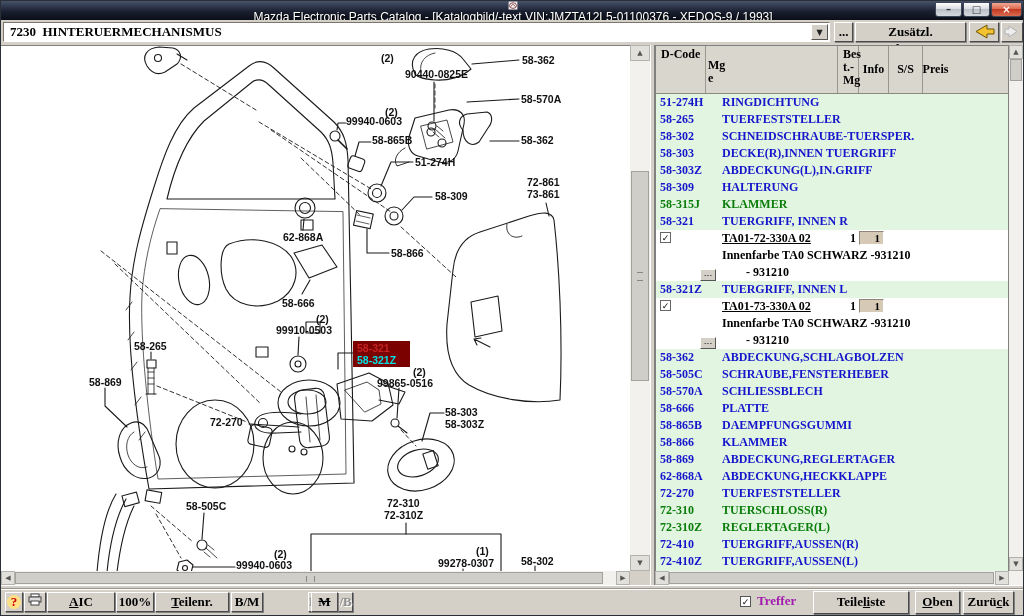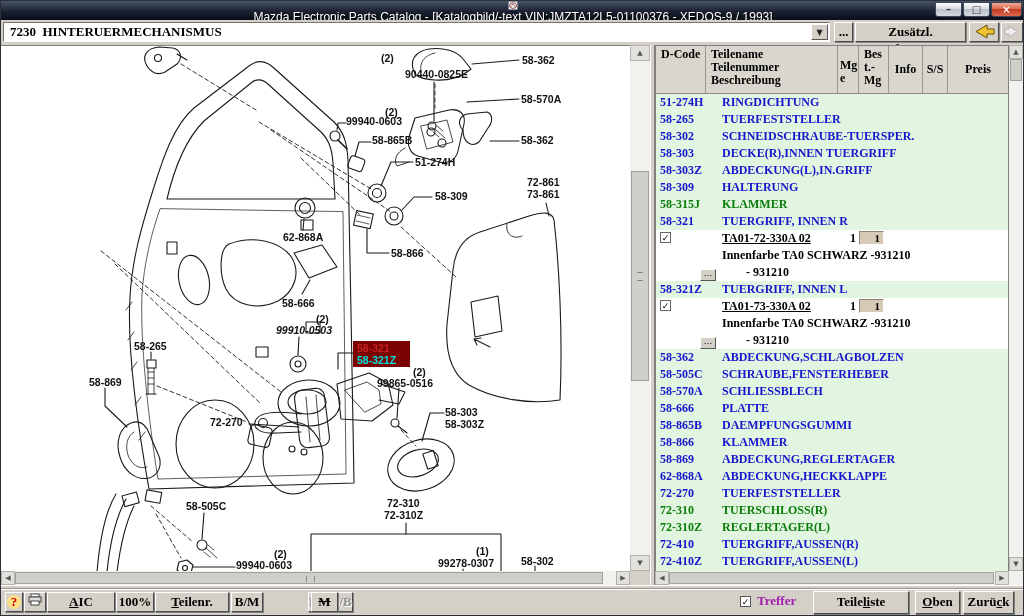--- a/index.html
+++ b/index.html
@@ -308,21 +308,21 @@
         <div class="dlabel" style="left: 345px; top: 69px;">99940-0603</div>
         <div class="dlabel" style="left: 371px; top: 88px;">58-865B</div>
         <div class="dlabel" style="left: 414px; top: 110px;">51-274H</div>
         <div class="dlabel" style="left: 434px; top: 144px;">58-309</div>
         <div class="dlabel" style="left: 526px; top: 130px;">72-861</div>
         <div class="dlabel" style="left: 526px; top: 142px;">73-861</div>
         <div class="dlabel" style="left: 282px; top: 185px;">62-868A</div>
         <div class="dlabel" style="left: 390px; top: 201px;">58-866</div>
         <div class="dlabel" style="left: 281px; top: 251px;">58-666</div>
         <div class="dlabel" style="left: 315px; top: 267px;">(2)</div>
-        <div class="dlabel" style="left: 275px; top: 278px; font-style: italic;">99910-0503</div>
+        <div class="dlabel" style="left: 275px; top: 278px;">99910-0503</div>
         <div class="dlabel" style="left: 133px; top: 294px;">58-265</div>
         <div class="dlabel" style="left: 88px; top: 330px;">58-869</div>
         <div class="dlabel" style="left: 209px; top: 370px;">72-270</div>
         <div class="dlabel" style="left: 412px; top: 320px;">(2)</div>
         <div class="dlabel" style="left: 376px; top: 331px;">99865-0516</div>
         <div class="dlabel" style="left: 444px; top: 360px;">58-303</div>
         <div class="dlabel" style="left: 444px; top: 372px;">58-303Z</div>
         <div class="dlabel" style="left: 185px; top: 454px;">58-505C</div>
         <div class="dlabel" style="left: 386px; top: 451px;">72-310</div>
         <div class="dlabel" style="left: 383px; top: 463px;">72-310Z</div>
@@ -352,23 +352,20 @@
       <div class="grip-h" style="left:290px;"></div>
     </div>
     <div class="sb-btn" style="left:615px;top:0;width:14px;height:14px;font-size:7px;line-height:12px;">▶</div>
   </div>
 
   <div class="divider"></div>
 
   <div class="tpanel">
     <div class="thead">
       <div class="hc">D-Code</div>
-      <div class="hc">Teilename
-Teilenummer
-Beschreibung</div>
       <div class="hc mge">Mg
 e</div>
       <div class="hc">Bes
 t.-
 Mg</div>
       <div class="hc ctr">Info</div>
       <div class="hc ctr">S/S</div>
       <div class="hc ctr">Preis</div>
     </div>
     <div class="tbody">

